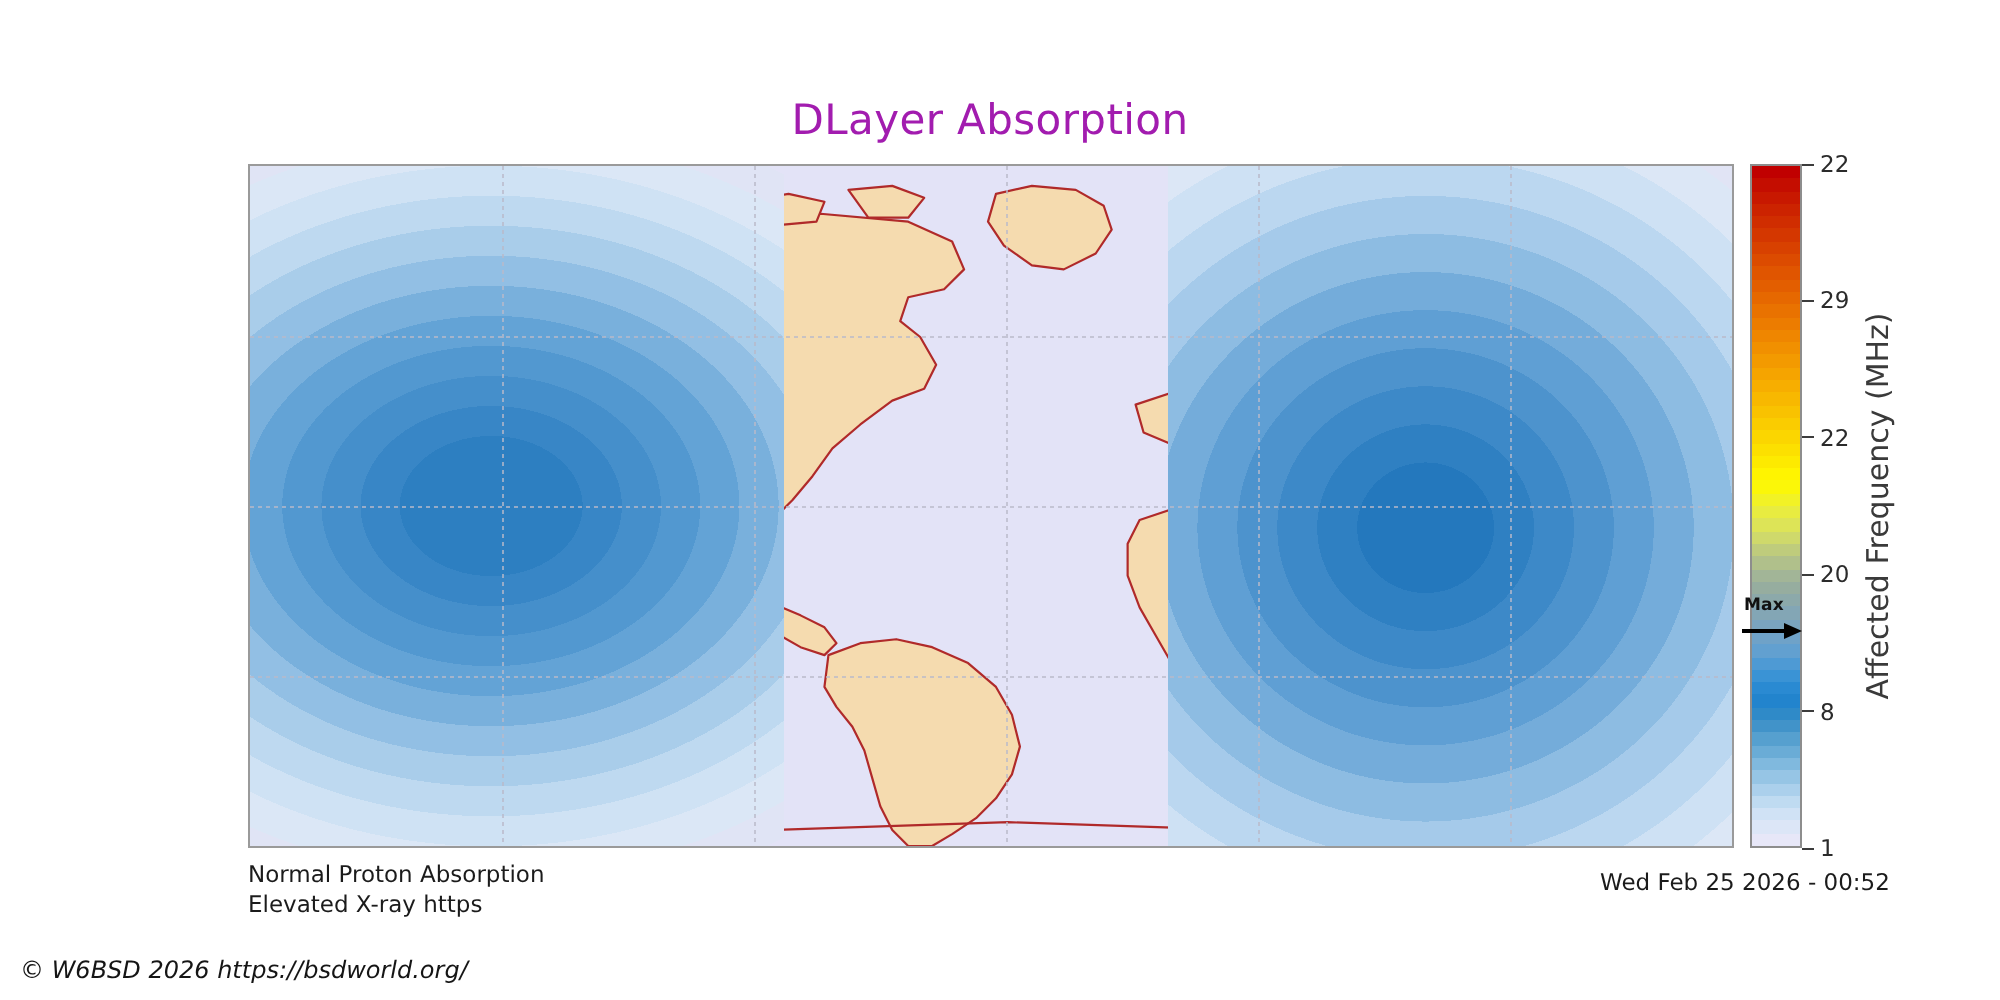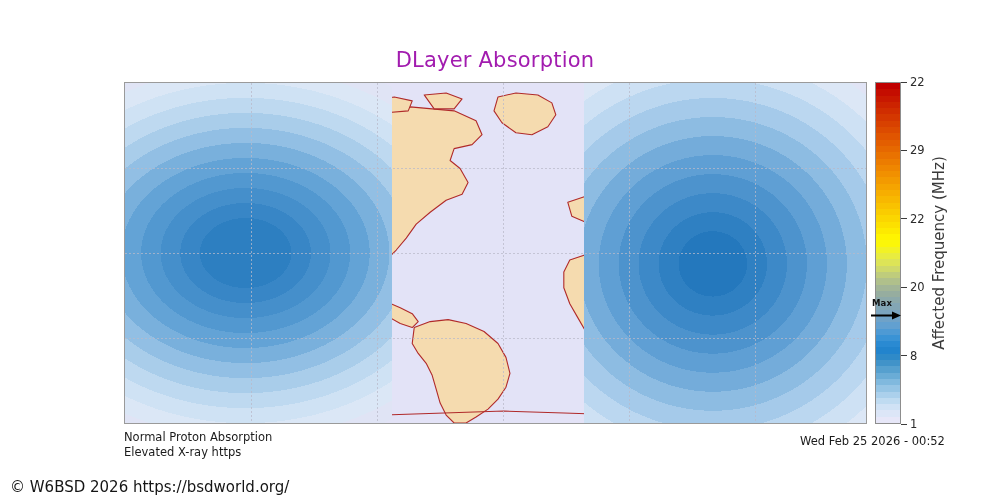--- a/index.html
+++ b/index.html
@@ -80,21 +80,21 @@
   .maxmark{position:absolute;left:869px;top:298px;width:34px;height:26px;font-weight:bold;}
   .maxmark .mtext{position:absolute;left:3px;top:0;font-size:8.5px;color:#111;
                   letter-spacing:.1px;}
   .maxmark .marrow{position:absolute;left:2px;top:13px;width:30px;height:9px;}
 
   
   .note{position:absolute;font-size:11.5px;color:#1b1b1b;}
   .note-a{left:124px;top:430px;}
   .note-b{left:124px;top:445px;}
   .stamp{position:absolute;left:764px;top:434px;font-size:11.5px;color:#1b1b1b;margin-left:36px;}
-  .copy{position:absolute;left:10px;top:478px;font-size:15px;
+  .copy{position:absolute;left:10px;top:478px;font-size:12px;font-style:italic;
         color:#151515;}
 </style>
 </head>
 <body>
 
 <div id="page">
 
   <div class="title">DLayer Absorption</div>
 
   <div class="map-frame">

